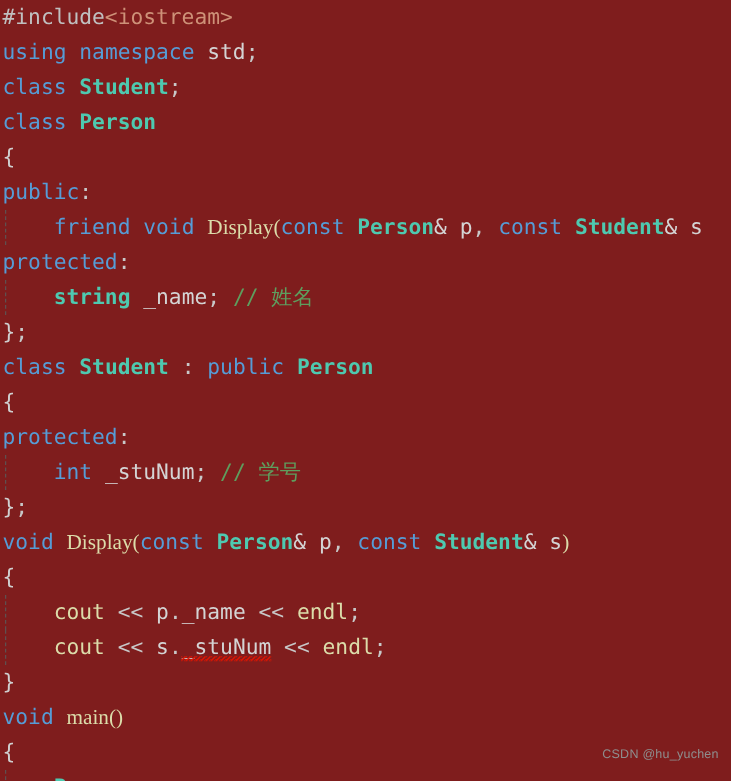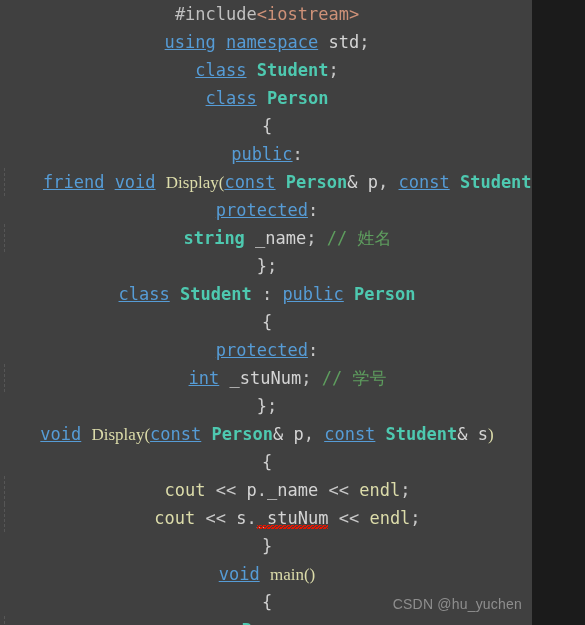--- a/index.html
+++ b/index.html
@@ -2,29 +2,28 @@
 <html><head>
 <meta charset="utf-8">
 <style>
   html, body {
     margin: 0;
     padding: 0;
     background: #1b1b1b;
   }
   #editor {
     position: relative;
-    width: 532px;
+    width: 585px;
     height: 625px;
-    background: #404040;
+    background: #7f1d1d;
     overflow: hidden;
     font-family: "DejaVu Sans Mono", "Liberation Mono", monospace;
     font-size: 17px;
     line-height: 28px;
     letter-spacing: 0px;
-    text-align: center;
     -webkit-font-smoothing: antialiased;
   }
   .code {
     position: absolute;
     top: 0;
     left: 2px;
     right: 0;
     white-space: pre;
   }
   .line {
@@ -38,21 +37,21 @@
     content: "";
     position: absolute;
     left: 2px;
     top: 0;
     bottom: 0;
     width: 0;
     border-left: 1px dashed #5a5a5a;
     opacity: .85;
   }
   
-  .kw      { color: #569cd6; text-decoration: underline; }            
+  .kw      { color: #569cd6; }            
   .type    { color: #4ec9b0; font-weight: bold; }            
   .fn      { color: #dcdcaa; font-family: Liberation Serif, serif; }            
   .plain   { color: #d4d4d4; }            
   .var     { color: #9cdcfe; }            
   .comment { color: #5e9e5e; }            
   .str     { color: #ce9178; }            
   .pre     { color: #c0c0c0; }            
   .op      { color: #c8c8c8; }            
   .stream  { color: #dcdcaa; }            
   .brace   { color: #cfcfcf; }
@@ -74,21 +73,21 @@
     background-size: 4px 4px;
     background-repeat: repeat-x;
     background-position: 0 100%;
   }
   .watermark {
     position: absolute;
     right: 10px;
     bottom: 12px;
     color: #8e8e8e;
     font-family: "Liberation Sans", sans-serif;
-    font-size: 14px;
+    font-size: 10px;
     line-height: 18px;
     letter-spacing: .2px;
   }
 </style>
 </head>
 <body>
 
 <div id="editor">
   <div class="code" id="code-root"><div class="line"><span class="pre">#include</span><span class="str">&lt;iostream&gt;</span></div><div class="line"><span class="kw">using</span><span class="plain"> </span><span class="kw">namespace</span><span class="plain"> </span><span class="plain">std</span><span class="op">;</span></div><div class="line"><span class="kw">class</span><span class="plain"> </span><span class="type">Student</span><span class="op">;</span></div><div class="line"><span class="kw">class</span><span class="plain"> </span><span class="type">Person</span></div><div class="line"><span class="brace">{</span></div><div class="line"><span class="kw">public</span><span class="op">:</span></div><div class="line guide"><span class="plain">    </span><span class="kw">friend</span><span class="plain"> </span><span class="kw">void</span><span class="plain"> </span><span class="fn">Display</span><span class="fn">(</span><span class="kw">const</span><span class="plain"> </span><span class="type">Person</span><span class="plain">&amp;</span><span class="plain"> </span><span class="plain">p</span><span class="op">,</span><span class="plain"> </span><span class="kw">const</span><span class="plain"> </span><span class="type">Student</span><span class="plain">&amp;</span><span class="plain"> </span><span class="plain">s</span></div><div class="line"><span class="kw">protected</span><span class="op">:</span></div><div class="line guide"><span class="plain">    </span><span class="type">string</span><span class="plain"> </span><span class="plain">_name</span><span class="op">;</span><span class="plain"> </span><span class="comment">// 姓名</span></div><div class="line"><span class="brace">}</span><span class="op">;</span></div><div class="line"><span class="kw">class</span><span class="plain"> </span><span class="type">Student</span><span class="plain"> </span><span class="op">:</span><span class="plain"> </span><span class="kw">public</span><span class="plain"> </span><span class="type">Person</span></div><div class="line"><span class="brace">{</span></div><div class="line"><span class="kw">protected</span><span class="op">:</span></div><div class="line guide"><span class="plain">    </span><span class="kw">int</span><span class="plain"> </span><span class="plain">_stuNum</span><span class="op">;</span><span class="plain"> </span><span class="comment">// 学号</span></div><div class="line"><span class="brace">}</span><span class="op">;</span></div><div class="line"><span class="kw">void</span><span class="plain"> </span><span class="fn">Display</span><span class="fn">(</span><span class="kw">const</span><span class="plain"> </span><span class="type">Person</span><span class="plain">&amp;</span><span class="plain"> </span><span class="plain">p</span><span class="op">,</span><span class="plain"> </span><span class="kw">const</span><span class="plain"> </span><span class="type">Student</span><span class="plain">&amp;</span><span class="plain"> </span><span class="plain">s</span><span class="fn">)</span></div><div class="line"><span class="brace">{</span></div><div class="line guide"><span class="plain">    </span><span class="stream">cout</span><span class="plain"> </span><span class="op">&lt;&lt;</span><span class="plain"> </span><span class="plain">p</span><span class="op">.</span><span class="plain">_name</span><span class="plain"> </span><span class="op">&lt;&lt;</span><span class="plain"> </span><span class="stream">endl</span><span class="op">;</span></div><div class="line guide"><span class="plain">    </span><span class="stream">cout</span><span class="plain"> </span><span class="op">&lt;&lt;</span><span class="plain"> </span><span class="plain">s</span><span class="op">.</span><span class="plain err">_stuNum</span><span class="plain"> </span><span class="op">&lt;&lt;</span><span class="plain"> </span><span class="stream">endl</span><span class="op">;</span></div><div class="line"><span class="brace">}</span></div><div class="line"><span class="kw">void</span><span class="plain"> </span><span class="fn">main</span><span class="fn">(</span><span class="fn">)</span></div><div class="line"><span class="brace">{</span></div><div class="line guide"><span class="plain">    </span><span class="type">Person</span><span class="plain"> </span><span class="var">p</span><span class="op">;</span></div></div>
   <div class="watermark">CSDN @hu_yuchen</div>

